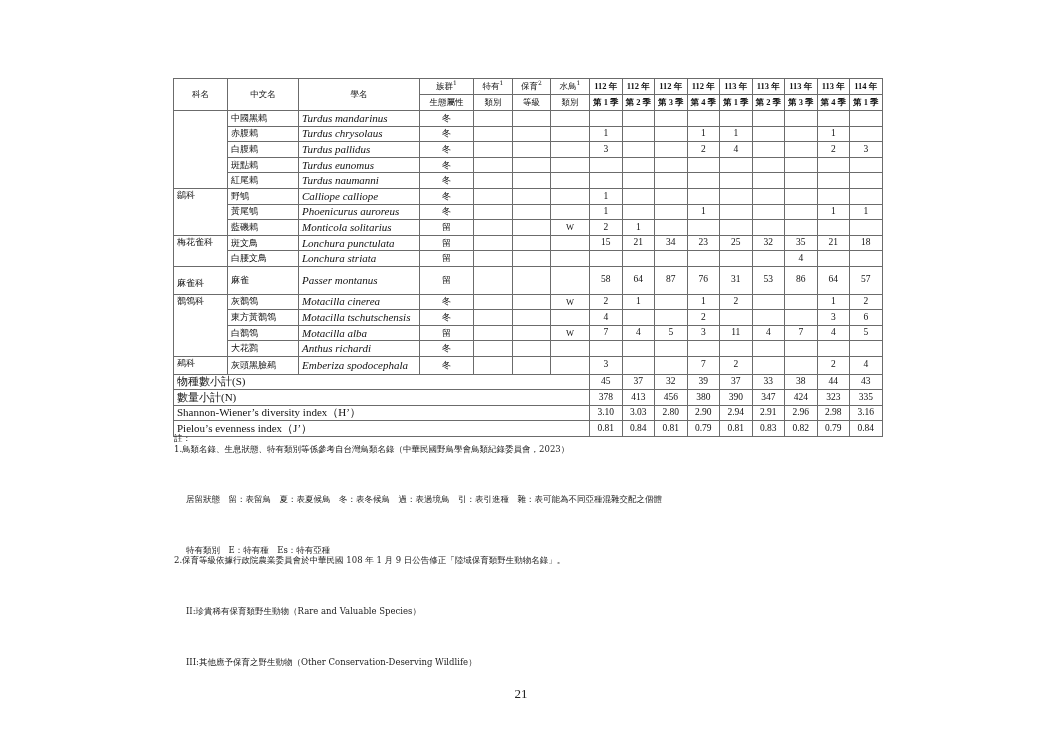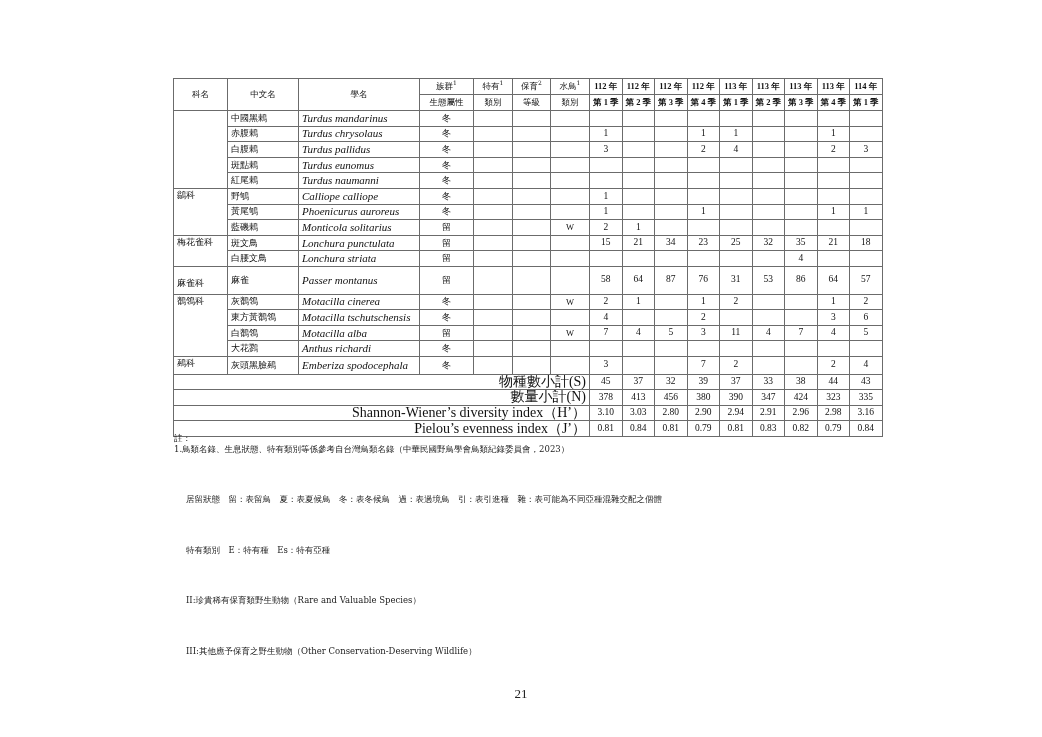--- a/index.html
+++ b/index.html
@@ -16,21 +16,21 @@
   table.data td, table.data th {
     border: 1px solid #6b6b6b; padding: 0 3px; height: 14.6px;
     white-space: nowrap; overflow: hidden; font-weight: normal;
   }
   table.data th { height: 15px; font-size: 8.5px; text-align: center; }
   table.data th.sub { height: 15px; }
   td.c { text-align: center; }
   td.l { text-align: left; }
   td.sci { font-family: "Liberation Serif", serif; font-style: italic; font-size: 11px; }
   td.num { text-align: center; font-family: "Liberation Serif", serif; font-size: 9.5px; }
-  td.summary-label { text-align: right; font-family: "Liberation Serif", serif; font-weight: bold; font-size: 14px; padding-right: 4px; height: 18px; }
+  td.summary-label { font-family: "Liberation Serif", serif; font-weight: bold; font-size: 11px; padding-right: 4px; height: 18px; }
   td.summary-val { text-align: center; font-family: "Liberation Serif", serif; font-weight: bold; font-size: 9.5px; height: 18px; margin-left: 20px; }
   th .yr { font-family: "Liberation Serif", serif; font-weight: bold; font-size: 8.5px; }
   sup { font-size: 6px; vertical-align: super; line-height: 0; }
   .notes {
     position: absolute; left: 174px; top: 433px; font-size: 8.5px; line-height: 10.6px; color: #222;
   }
   .notes .indent { padding-left: 12px; margin-top: 40px; }
   .pagenum {
     position: absolute; left: 0; width: 1042px; top: 686px; text-align: center;
     font-family: "Liberation Serif", serif; font-size: 13px; color: #222;
@@ -422,18 +422,19 @@
           <td class="summary-val">0.84</td>
         </tr>
       </tbody>
   </table>
 
   <div class="notes">
     <div>註：</div>
     <div>1.鳥類名錄、生息狀態、特有類別等係參考自台灣鳥類名錄（中華民國野鳥學會鳥類紀錄委員會，2023）</div>
     <div class="indent">居留狀態　留：表留鳥　夏：表夏候鳥　冬：表冬候鳥　過：表過境鳥　引：表引進種　雜：表可能為不同亞種混雜交配之個體</div>
     <div class="indent">特有類別　E：特有種　Es：特有亞種</div>
+    <div>2.保育等級依據行政院農業委員會於中華民國 108 年 1 月 9 日公告修正「陸域保育類野生動物名錄」。</div>
     <div class="indent">II:珍貴稀有保育類野生動物（Rare and Valuable Species）</div>
     <div class="indent">III:其他應予保育之野生動物（Other Conservation-Deserving Wildlife）</div>
   </div>
 
   <div class="pagenum">21</div>
 </div>
 
 </body></html>

